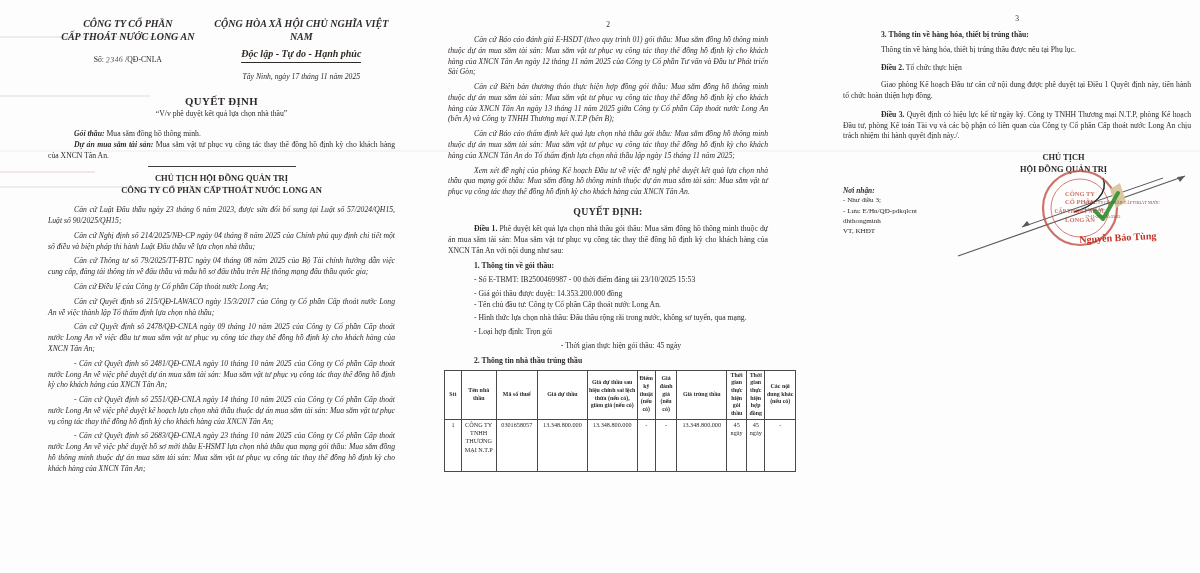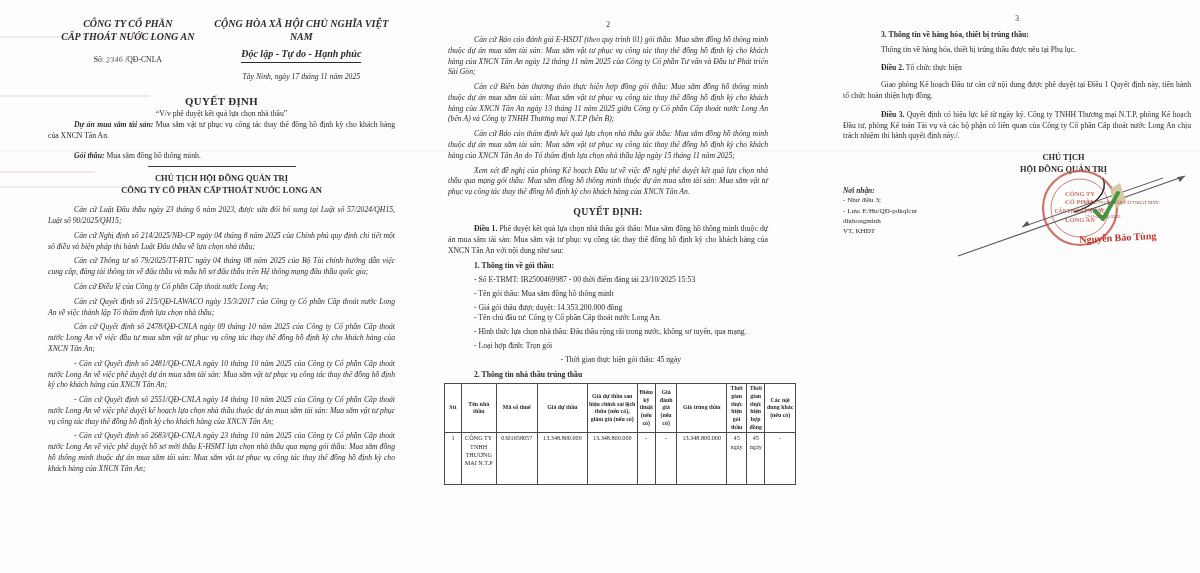--- a/index.html
+++ b/index.html
@@ -50,25 +50,25 @@
       <div class="ctr" style="width:54%;">
         <div class="b hdr-sm">CỘNG HÒA XÃ HỘI CHỦ NGHĨA VIỆT NAM</div>
         <div class="b hdr-sm underlined">Độc lập - Tự do - Hạnh phúc</div>
         <div class="it body-p" style="margin-top:9px;">Tây Ninh, ngày 17 tháng 11 năm 2025</div>
       </div>
     </div>
 
     <div class="ctr b" style="font-size:10.8px;margin-top:13px;letter-spacing:.4px;">QUYẾT ĐỊNH</div>
     <div class="ctr body-p" style="margin-top:2px;">“V/v phê duyệt kết quả lựa chọn nhà thầu”</div>
 
+    <p class="body-p just" style="margin-top:9px;text-indent:26px;">
+      <span class="b it">Gói thầu:</span><span> Mua sắm đồng hồ thông minh.</span>
+    </p>
     <p class="body-p just" style="text-indent:26px;">
       <span class="b it">Dự án mua sắm tài sản:</span><span> Mua sắm vật tư phục vụ công tác thay thế đồng hồ định kỳ cho khách hàng của XNCN Tân An.</span>
-    </p>
-    <p class="body-p just" style="margin-top:9px;text-indent:26px;">
-      <span class="b it">Gói thầu:</span><span> Mua sắm đồng hồ thông minh.</span>
     </p>
 
     <hr class="hr-center">
 
     <div class="ctr b" style="font-size:8.5px;line-height:1.35;">CHỦ TỊCH HỘI ĐỒNG QUẢN TRỊ</div>
     <div class="ctr b" style="font-size:8.5px;line-height:1.35;margin-bottom:9px;">CÔNG TY CỔ PHẦN CẤP THOÁT NƯỚC LONG AN</div>
 
     <p class="rec it just">Căn cứ Luật Đấu thầu ngày 23 tháng 6 năm 2023, được sửa đổi bổ sung tại Luật số 57/2024/QH15, Luật số 90/2025/QH15;</p>
     <p class="rec it just">Căn cứ Nghị định số 214/2025/NĐ-CP ngày 04 tháng 8 năm 2025 của Chính phủ quy định chi tiết một số điều và biện pháp thi hành Luật Đấu thầu về lựa chọn nhà thầu;</p>
     <p class="rec it just">Căn cứ Thông tư số 79/2025/TT-BTC ngày 04 tháng 08 năm 2025 của Bộ Tài chính hướng dẫn việc cung cấp, đăng tải thông tin về đấu thầu và mẫu hồ sơ đấu thầu trên Hệ thống mạng đấu thầu quốc gia;</p>
@@ -90,21 +90,20 @@
 
     <div class="ctr b" style="font-size:9.8px;margin:8px 0 7px 0;letter-spacing:.3px;">QUYẾT ĐỊNH:</div>
 
     <p class="body-p just" style="text-indent:26px;">
       <span class="b">Điều 1.</span><span> Phê duyệt kết quả lựa chọn nhà thầu gói thầu: Mua sắm đồng hồ thông minh thuộc dự án mua sắm tài sản: Mua sắm vật tư phục vụ công tác thay thế đồng hồ định kỳ cho khách hàng của XNCN Tân An với nội dung như sau:</span>
     </p>
 
     <p class="body-p b" style="text-indent:26px;margin-top:5px;">1. Thông tin về gói thầu:</p>
 
     <p class="body-p" style="text-indent:26px;margin-top:3px;">- Số E-TBMT: IB2500469987 - 00 thời điểm đăng tải 23/10/2025 15:53</p>
-    <p class="body-p" style="text-indent:26px;margin-top:3px;">- Tên gói thầu: Mua sắm đồng hồ thông minh</p>
     <p class="body-p" style="text-indent:26px;margin-top:3px;">- Giá gói thầu được duyệt: 14.353.200.000 đồng</p>
     <p class="body-p" style="text-indent:26px;margin-top:0;">- Tên chủ đầu tư: Công ty Cổ phần Cấp thoát nước Long An.</p>
     <p class="body-p just" style="text-indent:26px;margin-top:3px;">- Hình thức lựa chọn nhà thầu: Đấu thầu rộng rãi trong nước, không sơ tuyển, qua mạng.</p>
     <p class="body-p" style="text-indent:26px;margin-top:3px;">- Loại hợp định: Trọn gói</p>
     <p class="body-p" style="text-indent:26px;margin-top:3px;text-align:center;">- Thời gian thực hiện gói thầu: 45 ngày</p>
 
     <p class="body-p b" style="text-indent:26px;margin-top:4px;">2. Thông tin nhà thầu trúng thầu</p>
 
     <table class="bid" style="width:352px;margin-left:-4px;margin-top:3px;">
       <colgroup>

